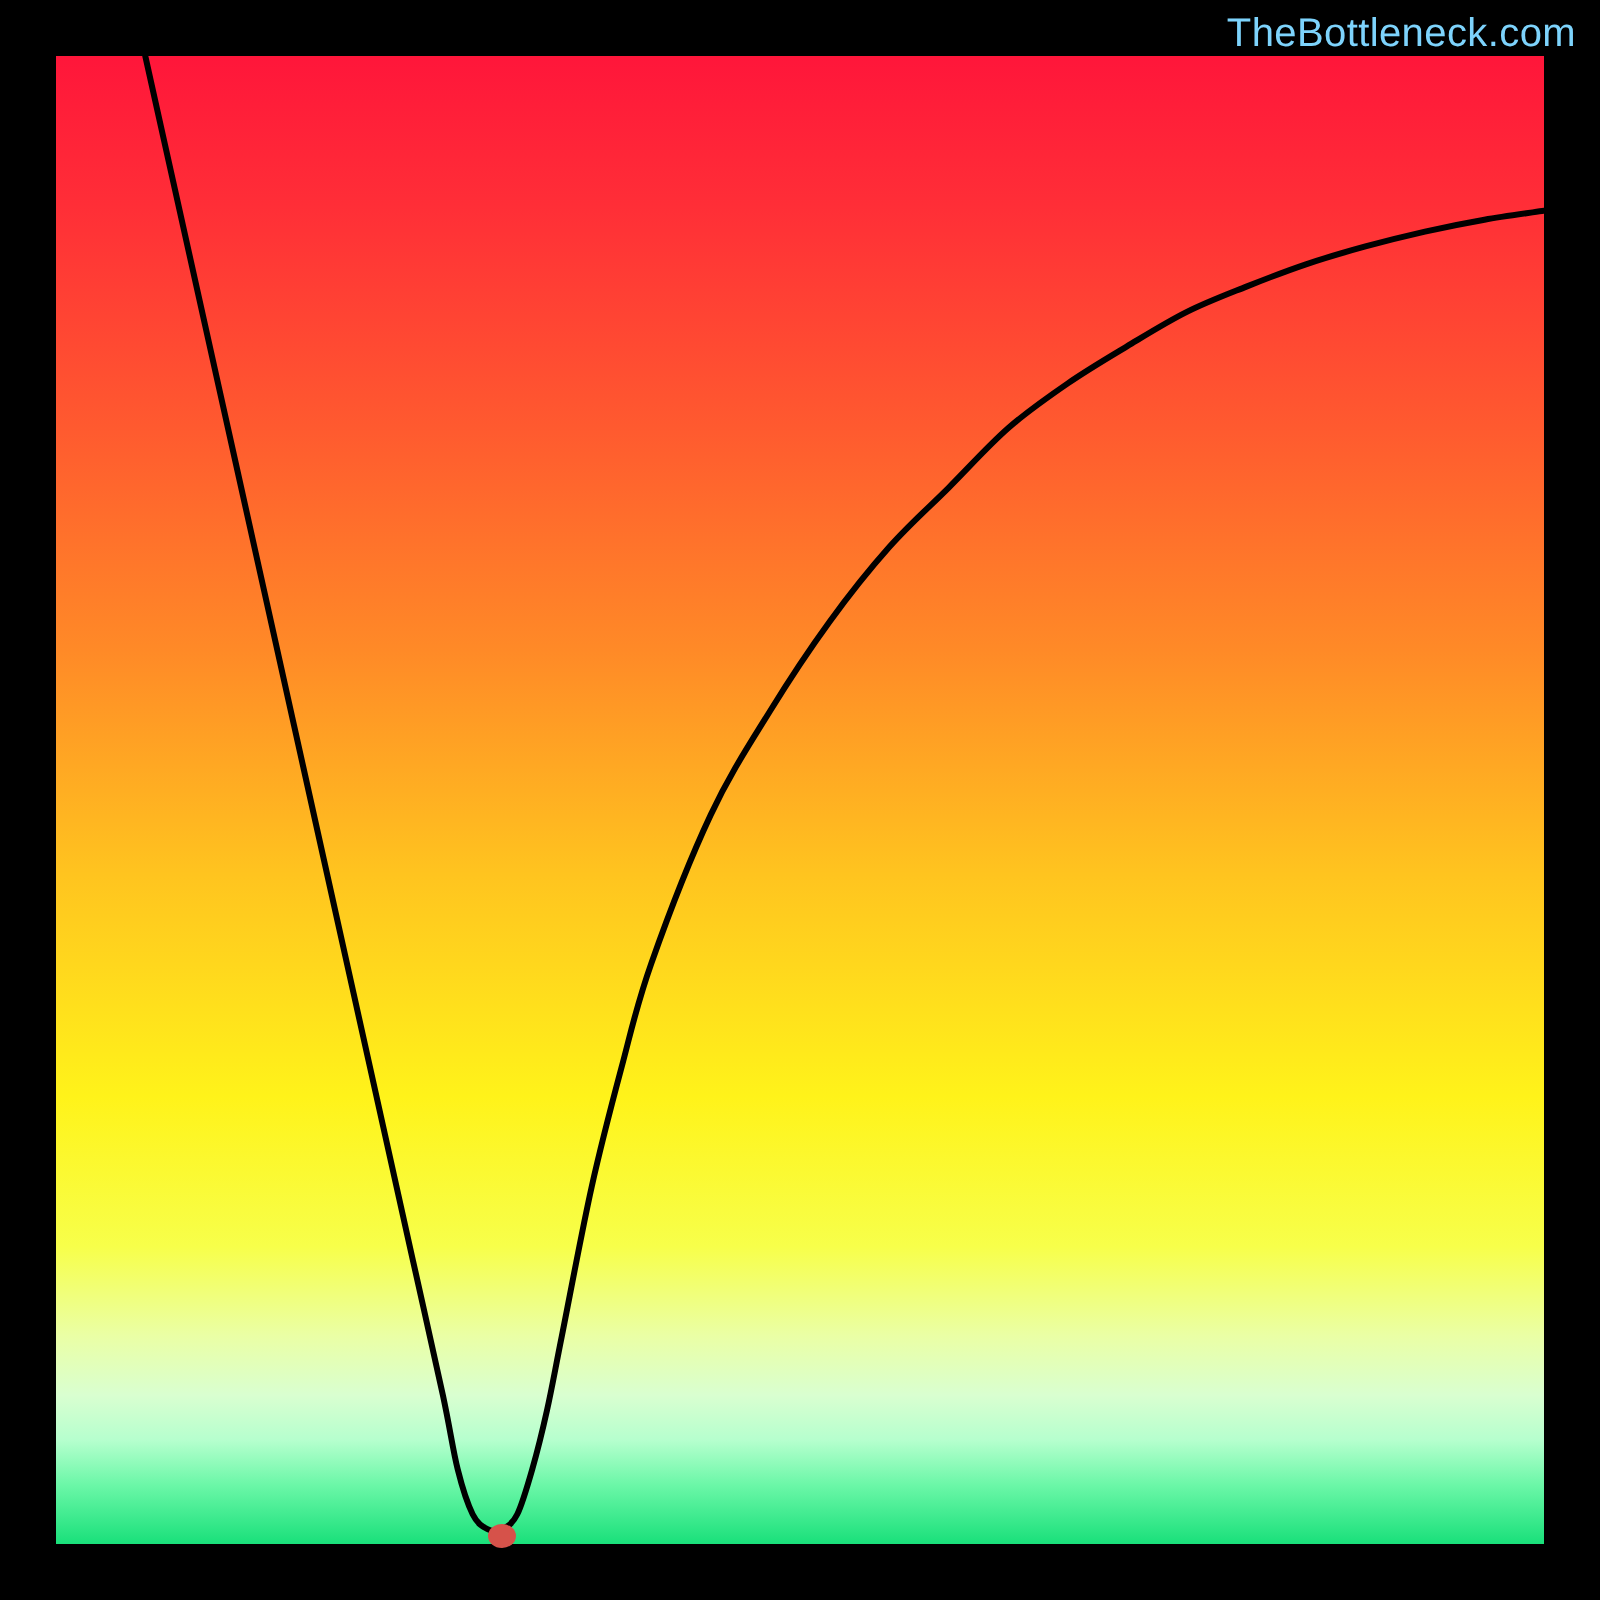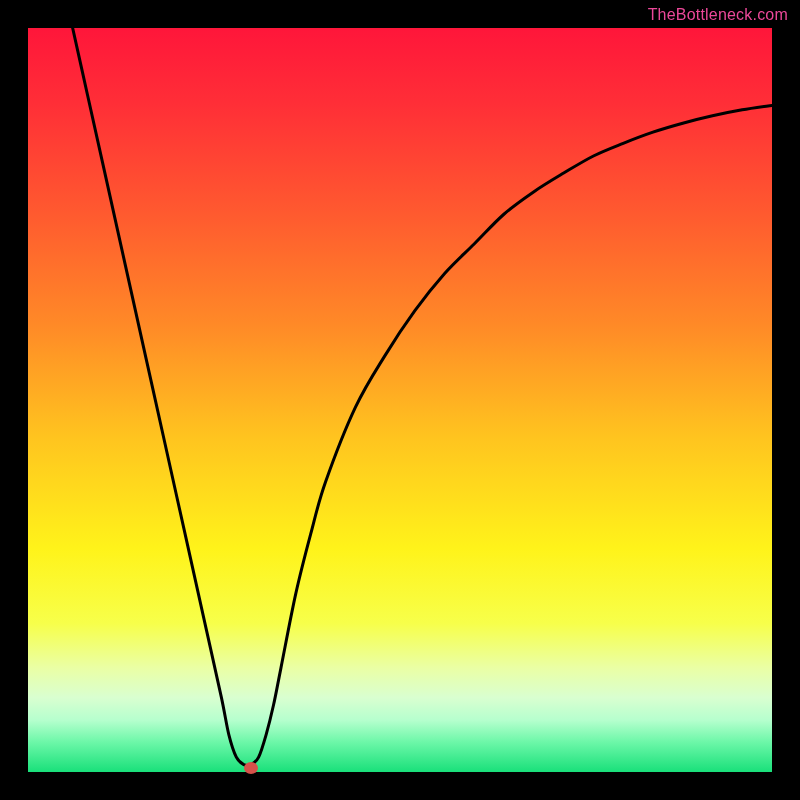--- a/index.html
+++ b/index.html
@@ -23,22 +23,22 @@
     position: absolute;
     left: 0;
     top: 0;
     width: 744px;
     height: 744px;
   }
   .attribution {
     position: absolute;
     top: 6px;
     right: 12px;
-    color: #ec4899;
-    font-size: 16px;
+    color: #7dd3fc;
+    font-size: 20px;
     font-weight: 500;
     letter-spacing: 0.2px;
   }
   .marker {
     position: absolute;
     width: 14px;
     height: 12px;
     border-radius: 50%;
     background: #d6524a;
     transform: translate(-50%, -50%);

